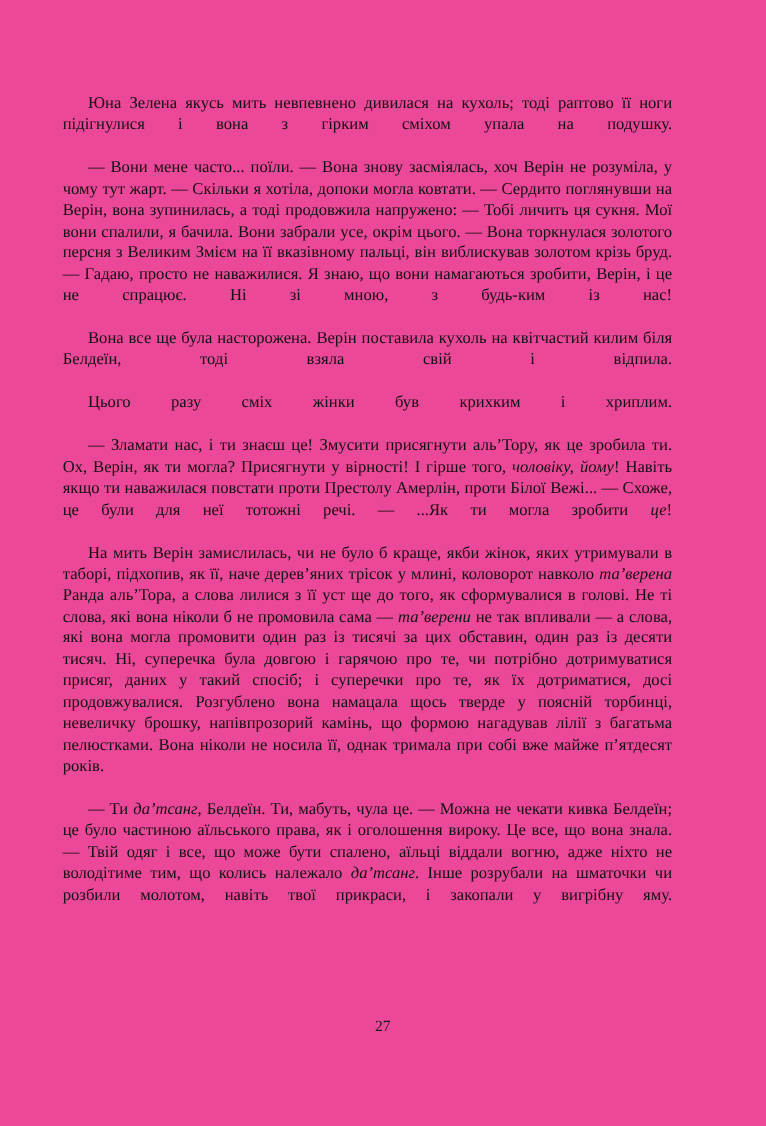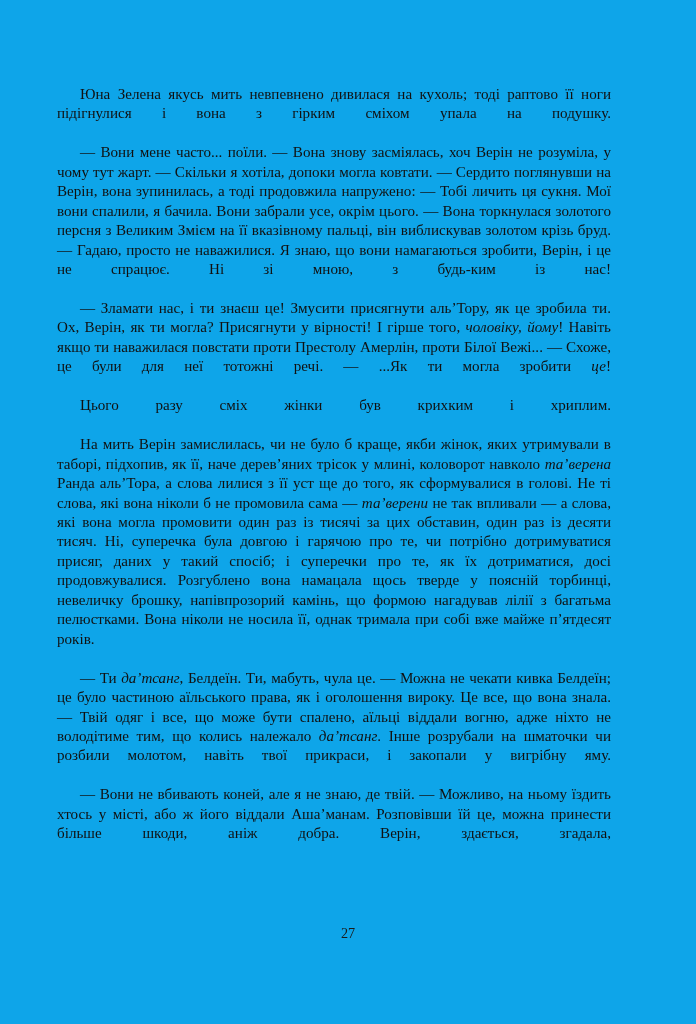--- a/index.html
+++ b/index.html
@@ -17,21 +17,21 @@
     color: #111111;
     -webkit-font-smoothing: antialiased;
   }
 
   .page {
     position: absolute;
     left: 0;
     top: 0;
     width: 696px;
     height: 1024px;
-    background: #0ea5e9;
+    background: #ec4899;
   }
 
   .text-block {
     position: absolute;
     left: 57px;
     top: 85px;
     width: 554px;
   }
 
   p.para {
@@ -71,22 +71,22 @@
   }
 </style>
 </head>
 <body style="background: rgb(255, 255, 255); color: rgb(17, 17, 17);">
 
 <div class="page">
 
   <div class="text-block" id="text-block">
       <p class="para"><span>Юна Зелена якусь мить невпевнено дивилася на кухоль; тоді раптово її ноги підігнулися і вона з гірким сміхом упала на подушку.</span></p>
       <p class="para"><span>— Вони мене часто... поїли. — Вона знову засміялась, хоч Верін не розуміла, у чому тут жарт. — Скільки я хотіла, допоки могла ковтати. — Сердито поглянувши на Верін, вона зупинилась, а тоді продовжила напружено: — Тобі личить ця сукня. Мої вони спалили, я бачила. Вони забрали усе, окрім цього. — Вона торкнулася золотого персня з Великим Змієм на її вказівному пальці, він виблискував золотом крізь бруд. — Гадаю, просто не наважилися. Я знаю, що вони намагаються зробити, Верін, і це не спрацює. Ні зі мною, з будь-ким із нас!</span></p>
+      <p class="para"><span>Вона все ще була насторожена. Верін поставила кухоль на квітчастий килим біля Белдеїн, тоді взяла свій і відпила.</span></p>
+      <p class="para"><span>Цього разу сміх жінки був крихким і хриплим.</span></p>
       <p class="para"><span>— Зламати нас, і ти знаєш це! Змусити присягнути аль’Тору, як це зробила ти. Ох, Верін, як ти могла? Присягнути у вірності! І гірше того, </span><i>чоловіку, йому</i><span>! Навіть якщо ти наважилася повстати проти Престолу Амерлін, проти Білої Вежі... — Схоже, це були для неї тотожні речі. — ...Як ти могла зробити </span><i>це</i><span>!</span></p>
-      <p class="para"><span>Цього разу сміх жінки був крихким і хриплим.</span></p>
       <p class="para"><span>На мить Верін замислилась, чи не було б краще, якби жінок, яких утримували в таборі, підхопив, як її, наче дерев’яних трісок у млині, коловорот навколо </span><i>та’верена</i><span> Ранда аль’Тора, а слова лилися з її уст ще до того, як сформувалися в голові. Не ті слова, які вона ніколи б не промовила сама — </span><i>та’верени</i><span> не так впливали — а слова, які вона могла промовити один раз із тисячі за цих обставин, один раз із десяти тисяч. Ні, суперечка була довгою і гарячою про те, чи потрібно дотримуватися присяг, даних у такий спосіб; і суперечки про те, як їх дотриматися, досі продовжувалися. Розгублено вона намацала щось тверде у поясній торбинці, невеличку брошку, напівпрозорий камінь, що формою нагадував лілії з багатьма пелюстками. Вона ніколи не носила її, однак тримала при собі вже майже п’ятдесят років.</span></p>
       <p class="para"><span>— Ти </span><i>да’тсанг</i><span>, Белдеїн. Ти, мабуть, чула це. — Можна не чекати кивка Белдеїн; це було частиною аїльського права, як і оголошення вироку. Це все, що вона знала. — Твій одяг і все, що може бути спалено, аїльці віддали вогню, адже ніхто не володітиме тим, що колись належало </span><i>да’тсанг</i><span>. Інше розрубали на шматочки чи розбили молотом, навіть твої прикраси, і закопали у вигрібну яму.</span></p>
-      <p class="para"><span>— Вони не вбивають коней, але я не знаю, де твій. — Можливо, на ньому їздить хтось у місті, або ж його віддали Аша’манам. Розповівши їй це, можна принести більше шкоди, аніж добра. Верін, здається, згадала,</span></p>
     </div>
 
   <div class="folio">27</div>
 
 </div>
 
 </body></html>

